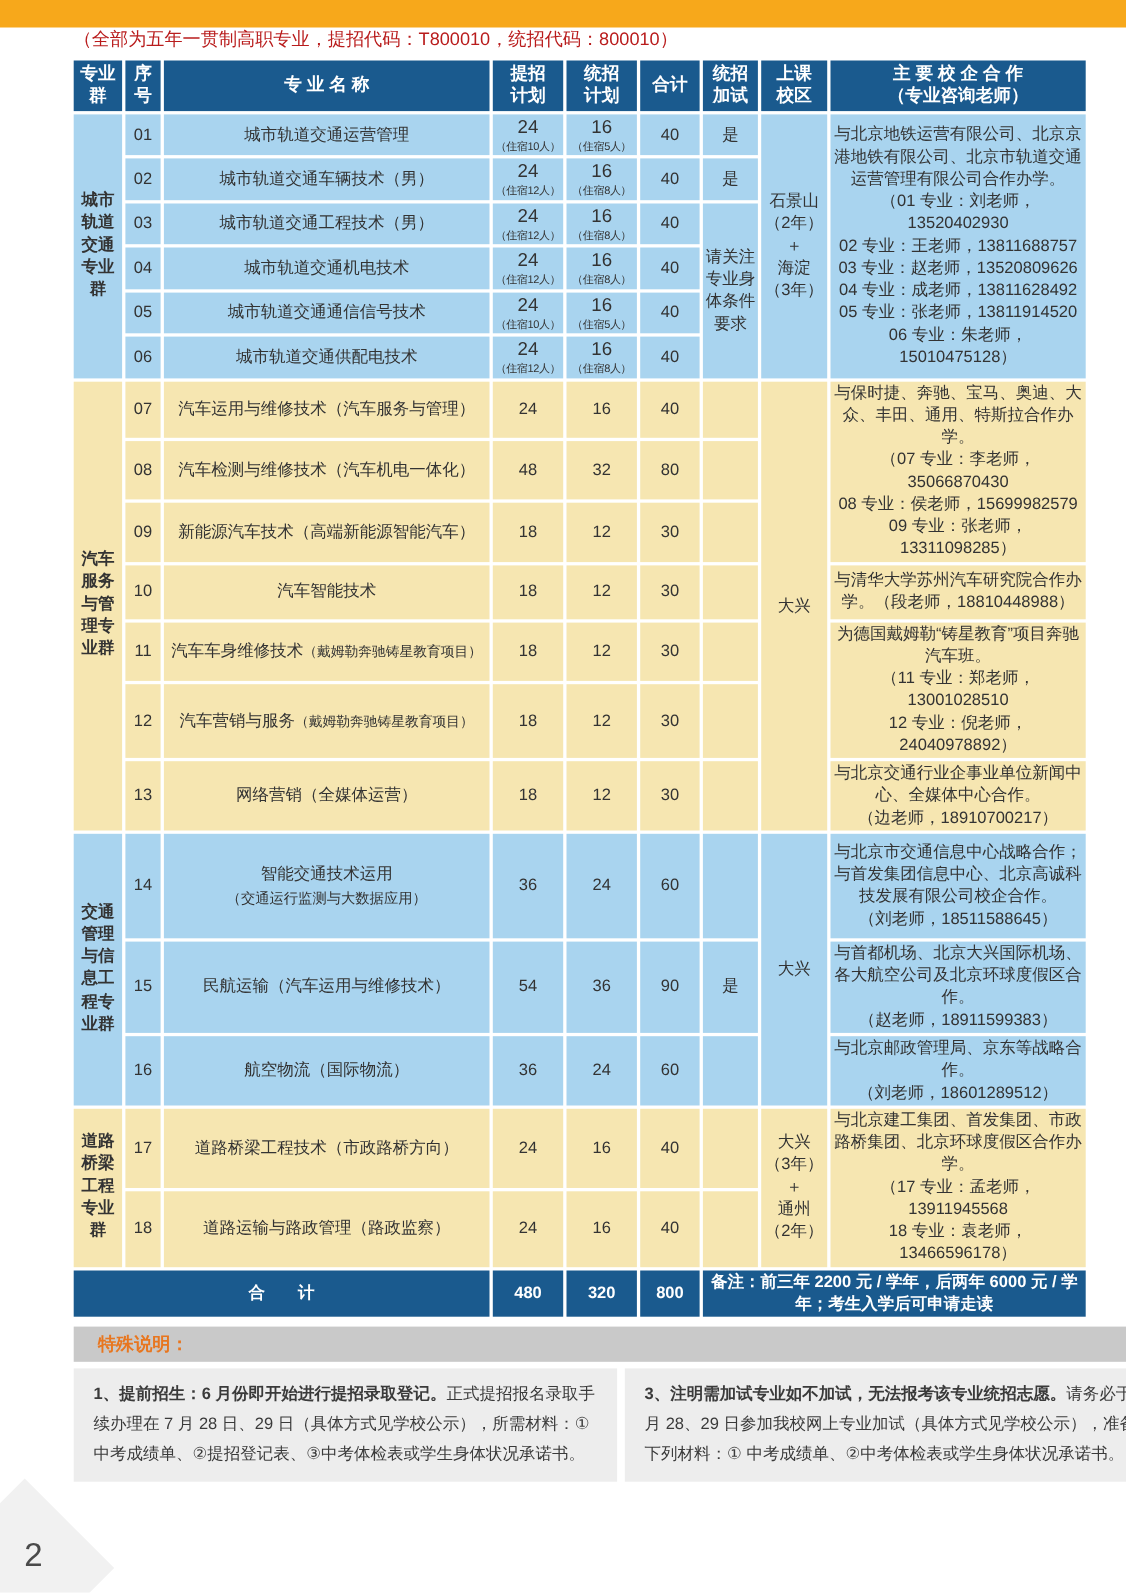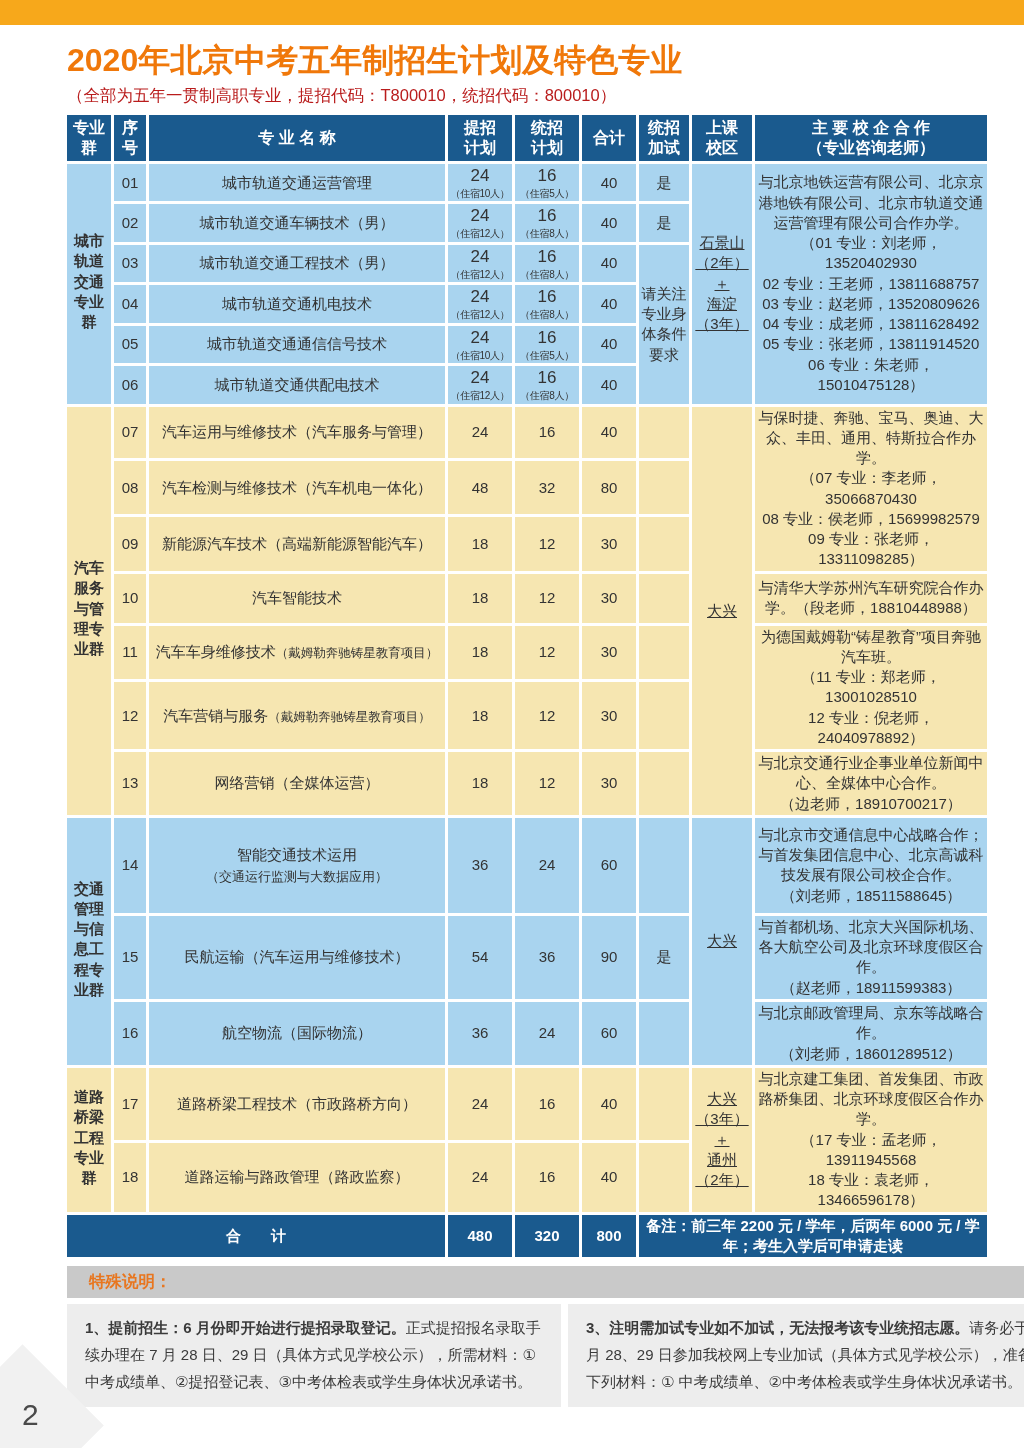--- a/index.html
+++ b/index.html
@@ -17,21 +17,21 @@
   tr.g0 td, tr.g2 td {background:var(--rowBlue,#A9D4EF);}
   tr.g1 td, tr.g3 td {background:var(--rowCream,#F6E6B1);}
   td.group-name {font-weight:bold; font-size:15px; line-height:1.55; padding:0 2px;font-family:Liberation Mono, monospace;}
   td.name {text-align:left; padding:2px 4px 2px 9px;}
   .name-sub {font-size:12.5px;}
   .name-sub.block {display:block; font-size:13px; margin-top:2px;}
   .num {font-size:17px;}
   .num-sub {font-size:10px; line-height:1.25; letter-spacing:-0.3px;}
   td.numtd {font-size:17px;}
   td.jiashi-note {font-size:15.5px; line-height:1.6; padding:0 9px;}
-  td.campus {white-space:pre-line; line-height:1.5;text-decoration:underline;}
+  td.campus {white-space:pre-line; line-height:1.5;}
   td.partner {text-align:left; font-size:13.5px; line-height:1.52; padding:6px 8px; white-space:pre-line;}
   tr.total-row td {background:var(--headerBlue,#1A5A8E); color:#fff;}
   td.total-label {font-size:23px; font-weight:bold;}
   td.total-num {font-size:20px; font-weight:bold;}
   td.total-note {font-size:14.5px; font-weight:bold; line-height:1.5; text-align:center; padding:4px 8px;}
 
   .special {margin-top:6px; width:995px;}
   .special-bar {background:var(--noteBar,#C9C9C9); color:var(--accentOrange,#E8761F);
                 font-weight:bold; font-size:16.5px; padding:5px 0 5px 22px; box-sizing:border-box;}
   .notes-grid {display:grid; grid-template-columns:1fr 1fr; gap:7px; margin-top:6px;}
@@ -43,21 +43,20 @@
             background:#F1F1F1; transform:rotate(45deg);}
   .page-num {position:absolute; left:22px; bottom:16px; font-size:30px; color:#4a4a4a;}
 </style>
 </head>
 <body>
 
 <div class="page">
   <div class="topbar"></div>
 
   <div class="content">
-    <h1 class="title">2020年北京中考五年制招生计划及特色专业</h1>
     <div class="subtitle">（全部为五年一贯制高职专业，提招代码：T800010，统招代码：800010）</div>
 
     <table class="plan">
       <colgroup>
         <col style="width:44px">
           <col style="width:32px">
           <col style="width:296px">
         <col style="width:64px">
           <col style="width:64px">
           <col style="width:54px">

